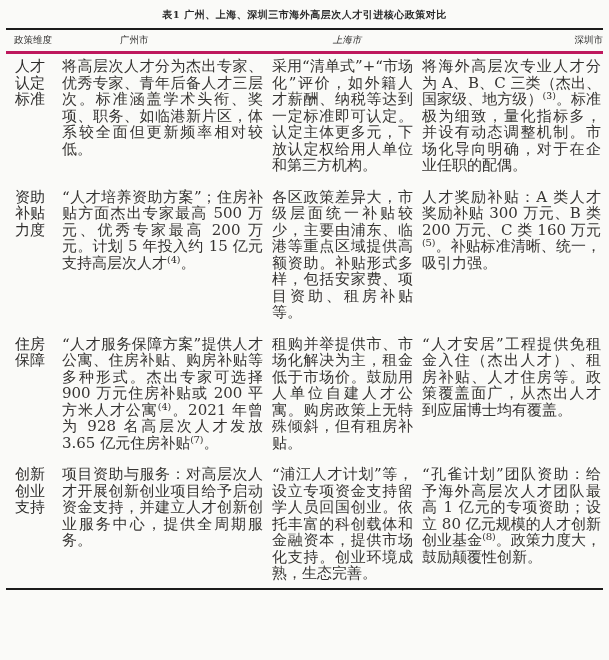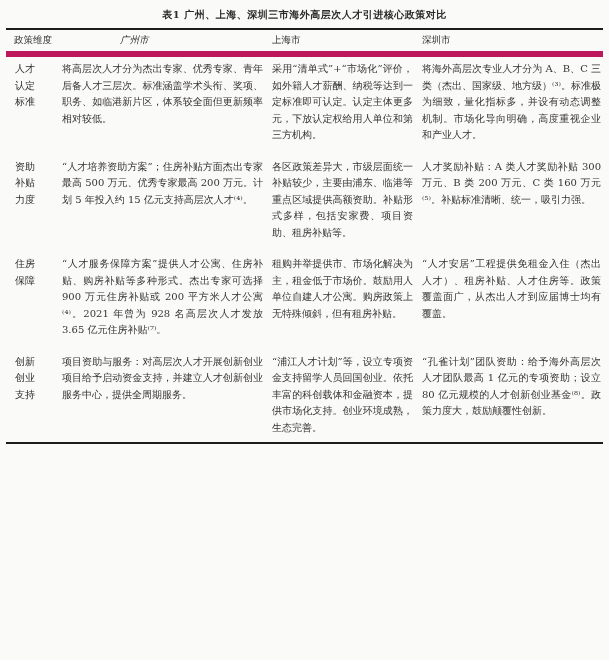--- a/index.html
+++ b/index.html
@@ -35,30 +35,30 @@
   col.c-gz  { width: 210px; }
   col.c-sh  { width: 150px; }
   col.c-sz  { width: 181px; }
   thead th {
     font-weight: normal;
     font-size: 9.5px;
     color: #2e2d2c;
     text-align: left;
     vertical-align: middle;
     padding: 4px 0 4px 0;
-    border-bottom: 6px solid #be185d;
+    border-bottom: 3px solid #be185d;
     white-space: nowrap;
   }
   thead th.h-dim { padding-left: 8px; }
-  thead th.h-gz  { padding-left: 58px; font-style: italic; }
-  thead th.h-sh  { text-align: left; }
-  thead th.h-sz  { text-align: left; }
+  thead th.h-gz  { padding-left: 58px; }
+  thead th.h-sh  { text-align: center; font-style: italic; }
+  thead th.h-sz  { text-align: right; }
   tbody td {
     vertical-align: top;
-    font-size: 10px;
+    font-size: 15px;
     line-height: 16.5px;
     padding: 4px 9px 11px 0;
     text-align: justify;
     color: #363432;
   }
   tbody td.dim {
     white-space: pre-line;
     padding-left: 9px;
     padding-right: 0;
     text-align: left;
@@ -89,21 +89,21 @@
         <th class="h-sz">深圳市</th>
       </tr>
     </thead>
     <tbody>
       <tr>
         <td class="dim">人才
 认定
 标准</td>
         <td class="gz">将高层次人才分为杰出专家、优秀专家、青年后备人才三层次。标准涵盖学术头衔、奖项、职务、如临港新片区，体系较全面但更新频率相对较低。</td>
         <td class="sh">采用“清单式”+“市场化”评价，如外籍人才薪酬、纳税等达到一定标准即可认定。认定主体更多元，下放认定权给用人单位和第三方机构。</td>
-        <td class="sz">将海外高层次专业人才分为 A、B、C 三类（杰出、国家级、地方级）⁽³⁾。标准极为细致，量化指标多，并设有动态调整机制。市场化导向明确，高度重视企业和产业人才。</td>
+        <td class="sz">将海外高层次专业人才分为 A、B、C 三类（杰出、国家级、地方级）⁽³⁾。标准极为细致，量化指标多，并设有动态调整机制。市场化导向明确，对于在企业任职的配偶。</td>
       </tr>
       <tr>
         <td class="dim">资助
 补贴
 力度</td>
         <td class="gz">“人才培养资助方案”；住房补贴方面杰出专家最高 500 万元、优秀专家最高 200 万元。计划 5 年投入约 15 亿元支持高层次人才⁽⁴⁾。</td>
         <td class="sh">各区政策差异大，市级层面统一补贴较少，主要由浦东、临港等重点区域提供高额资助。补贴形式多样，包括安家费、项目资助、租房补贴等。</td>
         <td class="sz">人才奖励补贴：A 类人才奖励补贴 300 万元、B 类 200 万元、C 类 160 万元⁽⁵⁾。补贴标准清晰、统一，吸引力强。</td>
       </tr>
       <tr>

